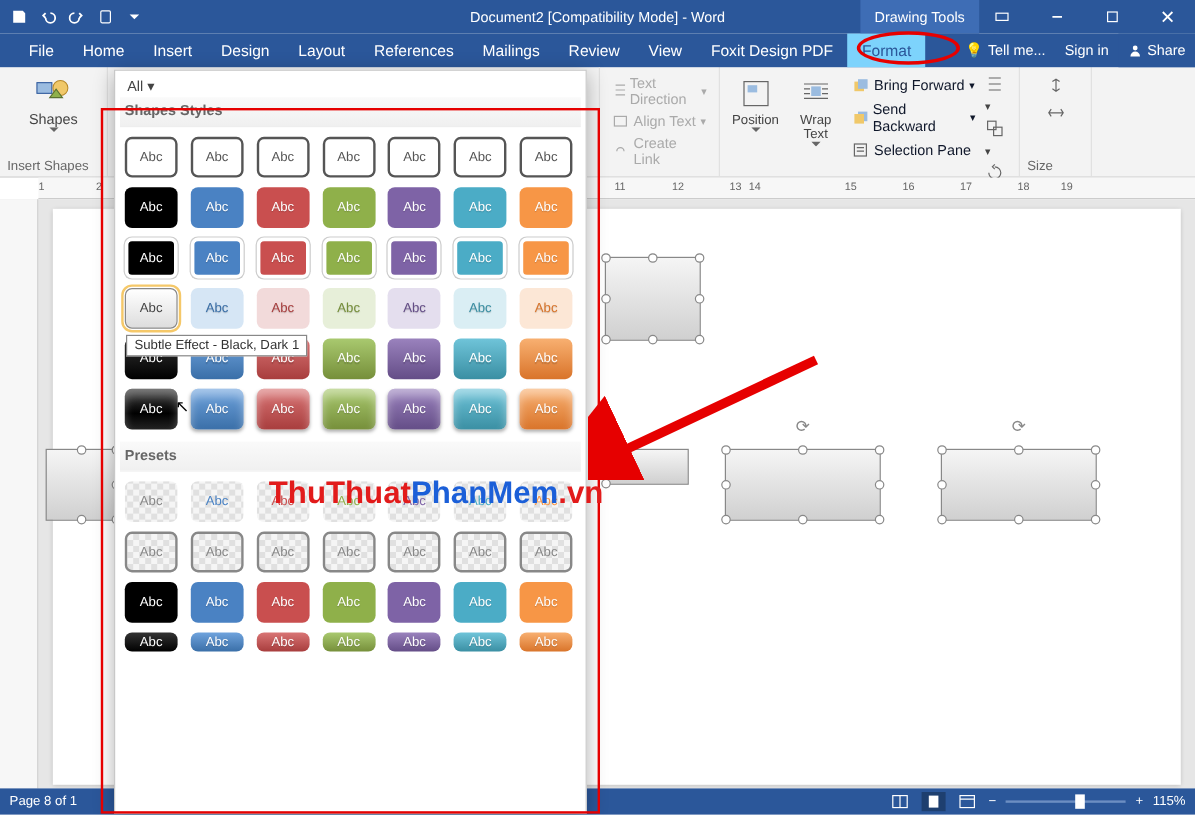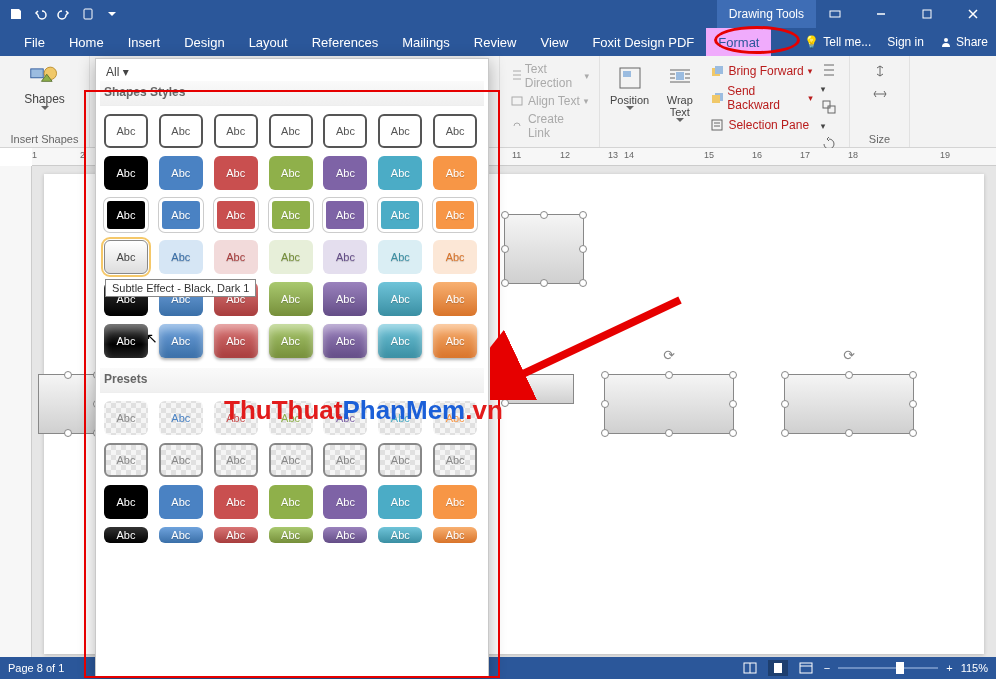--- a/index.html
+++ b/index.html
@@ -10,32 +10,32 @@
 .qa-toolbar { display: flex; gap: 0; padding-left: 4px; }
 .qa-btn { width: 24px; height: 24px; display: flex; align-items: center; justify-content: center; color: #fff; }
 .titlebar-title { position: absolute; left: 50%; transform: translateX(-50%); }
 .context-tab { position: absolute; right: 180px; top: 0; height: 28px; padding: 0 12px; display: flex; align-items: center; background: #3e6db5; font-size: 12px; }
 .win-controls { position: absolute; right: 0; top: 0; display: flex; }
 .win-btn { width: 46px; height: 28px; display: flex; align-items: center; justify-content: center; color: #fff; }
 
 
 .ribbon-tabs { background: #2b579a; height: 28px; display: flex; align-items: center; color: #fff; font-size: 13px; padding-left: 12px; position: relative; }
 .tab { padding: 0 12px; height: 28px; display: flex; align-items: center; cursor: pointer; }
-.tab.active { background: #f0abfc; color: #2b579a; }
+.tab.active { background: #7dd3fc; color: #2b579a; }
 .tab-right { position: absolute; right: 0; display: flex; align-items: center; height: 28px; }
 .tab-right .tab { padding: 0 8px; font-size: 12px; }
 .share-btn { background: #2b579a; padding: 0 10px; display: flex; align-items: center; gap: 4px; }
 .format-circle { position: absolute; border: 3px solid #e60000; border-radius: 50%; width: 86px; height: 28px; right: 196px; top: -2px; pointer-events: none; }
 
 
 .ribbon { background: #f3f3f3; height: 92px; border-bottom: 1px solid #d4d4d4; display: flex; font-size: 12px; color: #444; }
 .ribbon-group { border-right: 1px solid #e1e1e1; padding: 4px 6px 2px; display: flex; flex-direction: column; justify-content: space-between; }
-.group-label { font-size: 11px; color: #666; text-align: center; margin-top: 14px; }
+.group-label { font-size: 11px; color: #666; margin-top: 14px; }
 .shapes-icon { width: 32px; height: 32px; display: flex; align-items: center; justify-content: center; }
-.ribbon-item { display: flex; align-items: center; gap: 4px; padding: 2px 4px; font-size: 12px; color: #b91c1c; }
+.ribbon-item { display: flex; align-items: center; gap: 4px; padding: 2px 4px; font-size: 12px; color: #0f172a; }
 .ribbon-item.disabled { color: #aaa; }
 .big-btn { display: flex; flex-direction: column; align-items: center; padding: 4px; width: 48px; }
 .big-btn svg { margin-bottom: 2px; }
 
 
 .ruler-h { height: 18px; background: #f7f7f7; border-bottom: 1px solid #ccc; position: relative; margin-left: 32px; font-size: 9px; color: #666; overflow: hidden; }
 .ruler-h span { position: absolute; top: 2px; }
 
 
 .doc-area { position: absolute; top: 166px; left: 0; right: 0; bottom: 22px; background: #e6e6e6; display: flex; }
@@ -104,20 +104,21 @@
         <svg width="14" height="14" viewBox="0 0 14 14">
           <rect x="3" y="2" width="8" height="10" rx="1" fill="none" stroke="#fff"></rect>
         </svg>
       </div>
     <div class="qa-btn">
         <svg width="10" height="10" viewBox="0 0 10 10">
           <path fill="#fff" d="M1 3l4 4 4-4z"></path>
         </svg>
       </div>
   </div>
+  <div class="titlebar-title">Document2 [Compatibility Mode] - Word</div>
   <div class="context-tab">Drawing Tools</div>
   <div class="win-controls">
     <div class="win-btn">
         <svg width="12" height="12" viewBox="0 0 12 12">
           <rect x="1" y="3" width="10" height="6" fill="none" stroke="#fff"></rect>
         </svg>
       </div>
     <div class="win-btn">
         <svg width="12" height="12">
           <line x1="2" y1="6" x2="10" y2="6" stroke="#fff" stroke-width="1.5"></line>
@@ -303,21 +304,21 @@
     <span style="left: 384px;">9</span>
     <span style="left: 432px;">10</span>
     <span style="left: 480px;">11</span>
     <span style="left: 528px;">12</span>
     <span style="left: 576px;">13</span>
     <span style="left: 592px;">14</span>
     <span style="left: 672px;">15</span>
     <span style="left: 720px;">16</span>
     <span style="left: 768px;">17</span>
     <span style="left: 816px;">18</span>
-    <span style="left: 908px;">19</span>
+    <span style="left: 852px;">19</span>
   </div>
 
 <div class="doc-area">
   <div class="ruler-v"></div>
   <div class="page-wrap">
     <div class="page">
 
       <div class="shape" style="top:40px;left:460px;width:80px;height:70px">
         <div class="handle" style="top:-4px;left:-4px"></div>
           <div class="handle" style="top:-4px;right:-4px"></div>

